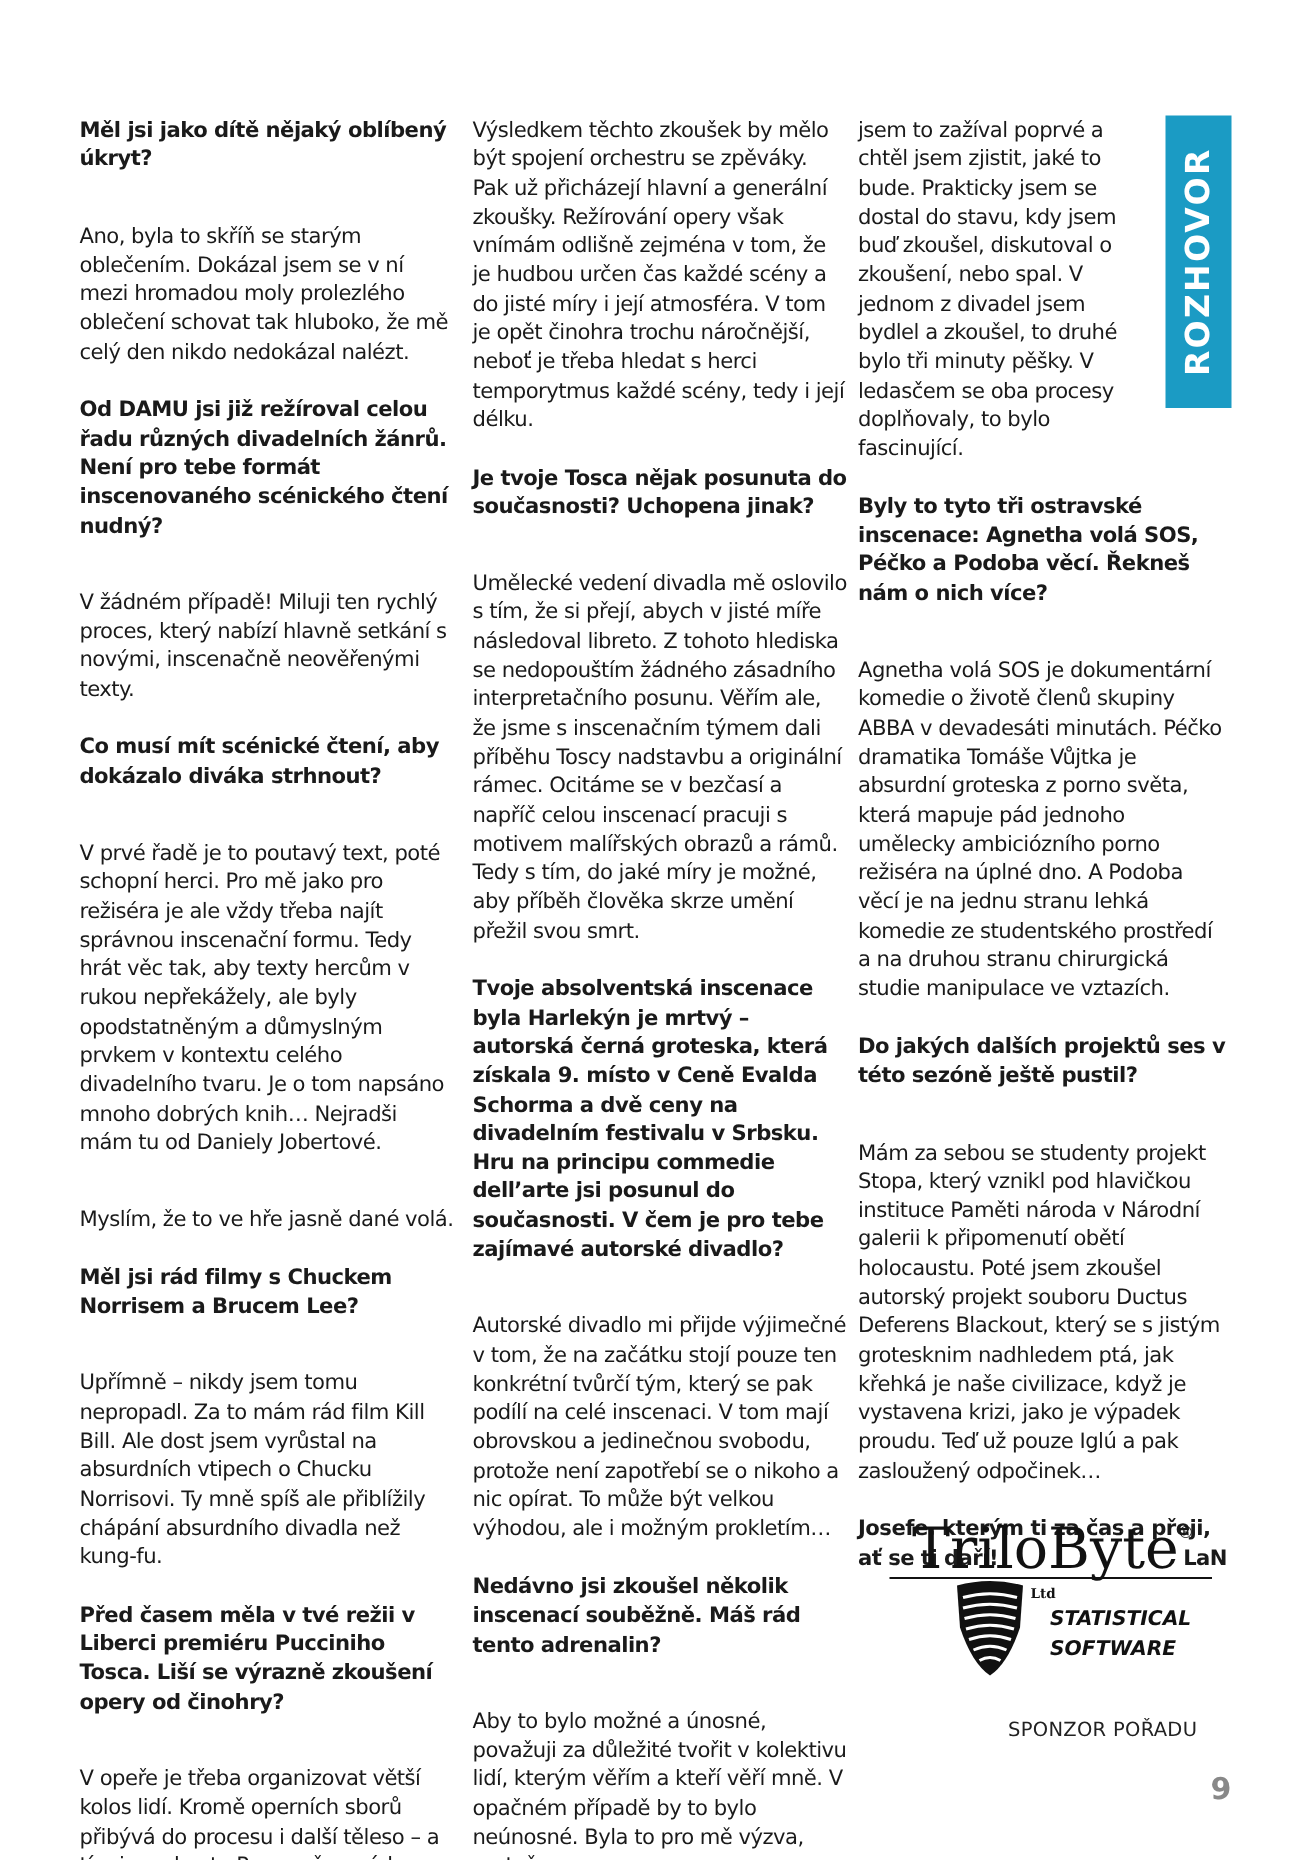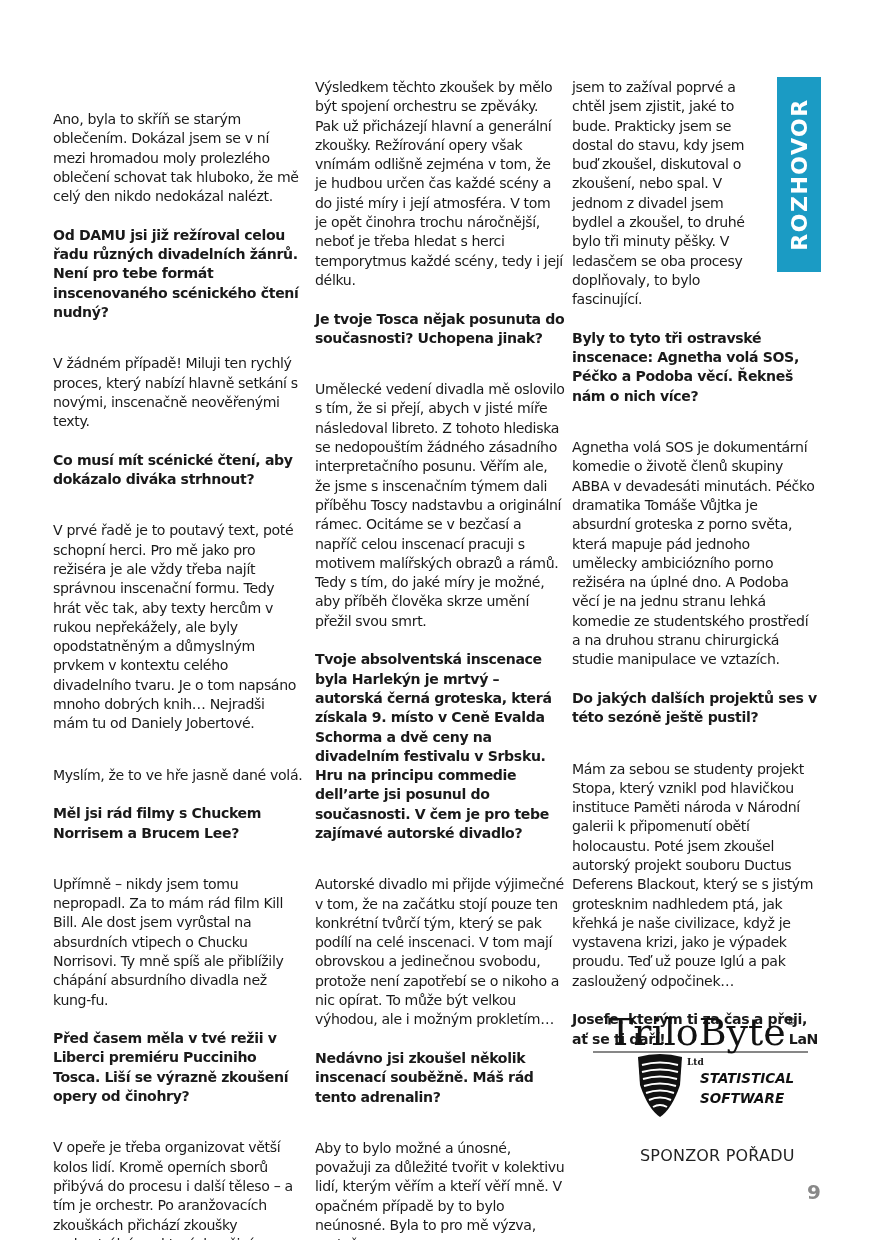--- a/index.html
+++ b/index.html
@@ -15,34 +15,35 @@
   .a { display:block;margin-top:32px; }
   .cont { display:block; }
   .tag { position:absolute; left:777px; top:77px; width:44px; height:195px;
          background:#1b9bc4; display:flex; align-items:center; justify-content:center; }
   .tag span { transform:rotate(-90deg); white-space:nowrap; color:#ffffff;
               font-weight:bold; font-size:22px; letter-spacing:1.5px;
               font-family:"DejaVu Sans", sans-serif; }
   .closing { font-weight:bold; position:relative; }
   .sig { position:absolute; right:0; bottom:0; font-weight:bold; }
   .logo { position:absolute; left:590px; top:1005px; width:240px; height:130px; }
-  .sponsor { position:absolute; left:640px; top:1146px; font-size:16px;
+  .sponsor { position:absolute; left:672px; top:1146px; font-size:13px;
              letter-spacing:0.2px; color:#222; }
   .pagenum { position:absolute; left:807px; top:1180px; font-size:20px;
              font-weight:bold; color:#888888; }
 </style>
 </head>
 <body>
 
 <div class="tag">
   <span>ROZHOVOR</span>
 </div>
 
 <div class="col col1">
   <div class="block">
+    <span class="q">Měl jsi jako dítě nějaký oblíbený úkryt?</span>
     <span class="a">Ano, byla to skříň se starým oblečením. Dokázal jsem se v ní mezi hromadou moly prolezlého oblečení schovat tak hluboko, že mě celý den nikdo nedokázal nalézt.</span>
   </div>
   <div class="block">
     <span class="q">Od DAMU jsi již režíroval celou řadu různých divadelních žánrů. Není pro tebe formát inscenovaného scénického čtení nudný?</span>
     <span class="a">V žádném případě! Miluji ten rychlý proces, který nabízí hlavně setkání s novými, inscenačně neověřenými texty.</span>
   </div>
   <div class="block">
     <span class="q">Co musí mít scénické čtení, aby dokázalo diváka strhnout?</span>
     <span class="a">V prvé řadě je to poutavý text, poté schopní herci. Pro mě jako pro režiséra je ale vždy třeba najít správnou inscenační formu. Tedy hrát věc tak, aby texty hercům v rukou nepřekážely, ale byly opodstatněným a důmyslným prvkem v kontextu celého divadelního tvaru. Je o tom napsáno mnoho dobrých knih… Nejradši mám tu od Daniely Jobertové.</span>
   </div>

